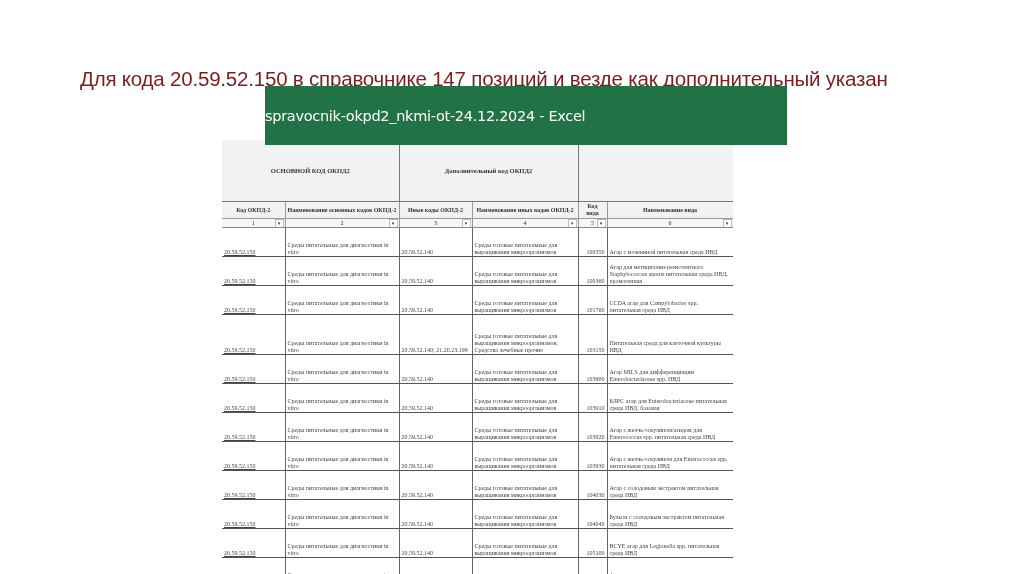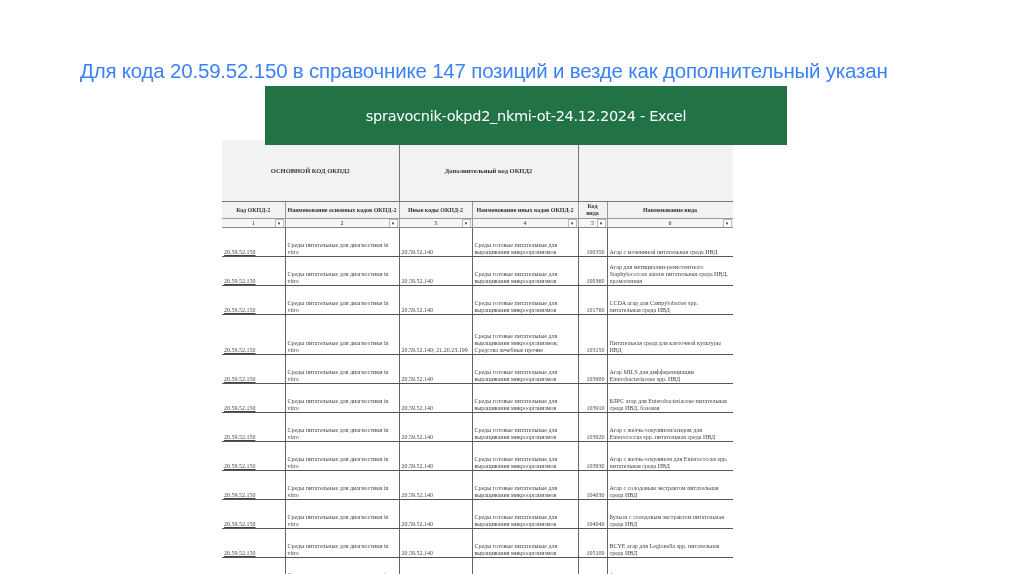--- a/index.html
+++ b/index.html
@@ -2,30 +2,30 @@
 <html><head>
 <meta charset="utf-8">
 <style>
   html, body { margin: 0; padding: 0; }
   body {
     width: 1024px; height: 574px; overflow: hidden;
     background: #ffffff; position: relative;
     font-family: "Liberation Sans", sans-serif;
   }
   .slide-title {
-    position: absolute; left: 80px; top: 58px; width: 900px;
+    position: absolute; left: 80px; top: 66px; width: 900px;
     font-family: "Liberation Sans", sans-serif;
-    font-size: 20.5px; line-height: 25px; color: #3b82f6;
+    font-size: 20.5px; line-height: 25px; color: #7f1d1d;
     letter-spacing: -0.2px;
   }
   .excel-banner {
     position: absolute; left: 265px; top: 86px; width: 522px; height: 59px;
     background: #217346; color: #ffffff;
     font-family: "DejaVu Sans", sans-serif; font-size: 14.5px;
-    display: flex; align-items: center; justify-content: center;
+    display: flex; align-items: center; justify-content: flex-start;
     z-index: 2; letter-spacing: -0.3px;
   }
   .sheet {
     position: absolute; left: 222px; top: 140px; width: 511px; height: 434px;
     overflow: hidden; background: #ffffff;
     font-family: "Liberation Serif", serif; color: #333;
   }
   table { border-collapse: collapse; table-layout: fixed; width: 511px; }
   td { padding: 0 2px; font-size: 6px; line-height: 7px; overflow: hidden; vertical-align: bottom; }
   .grp td { background: #f2f2f2; height: 61px; text-align: center; vertical-align: middle;

